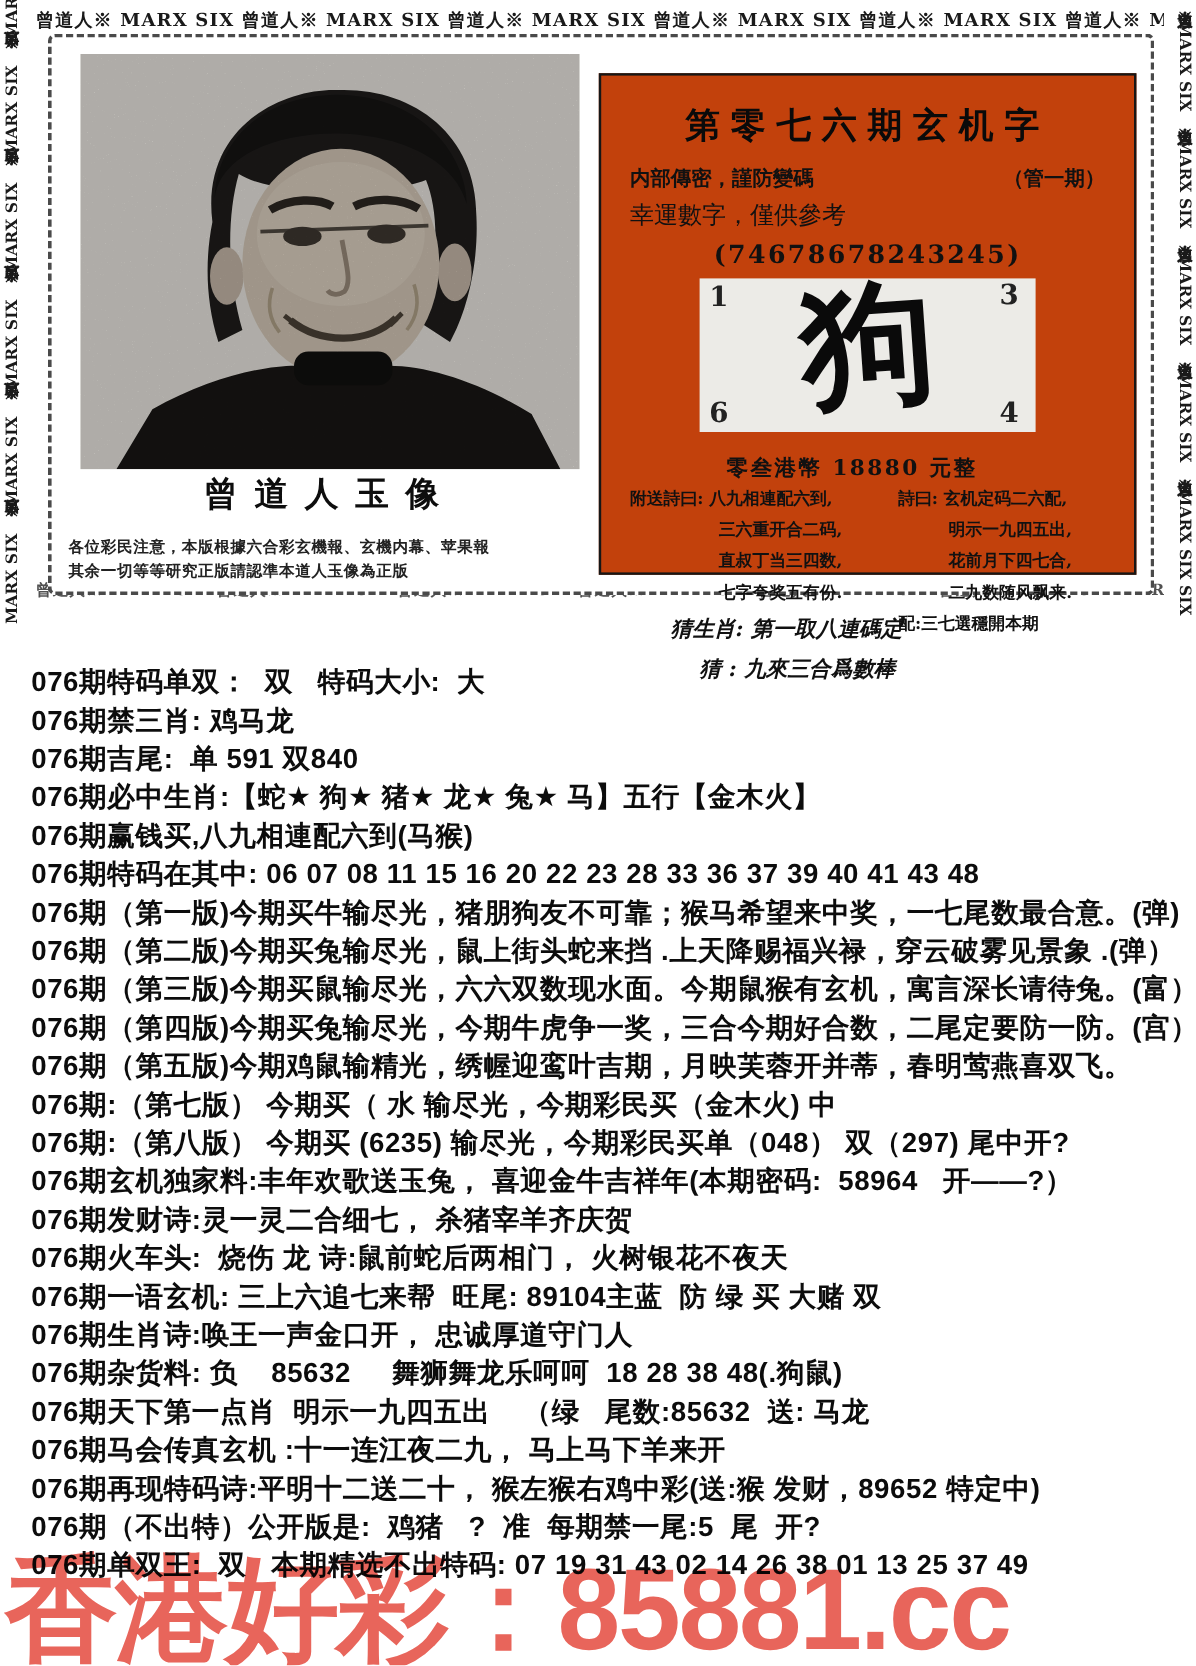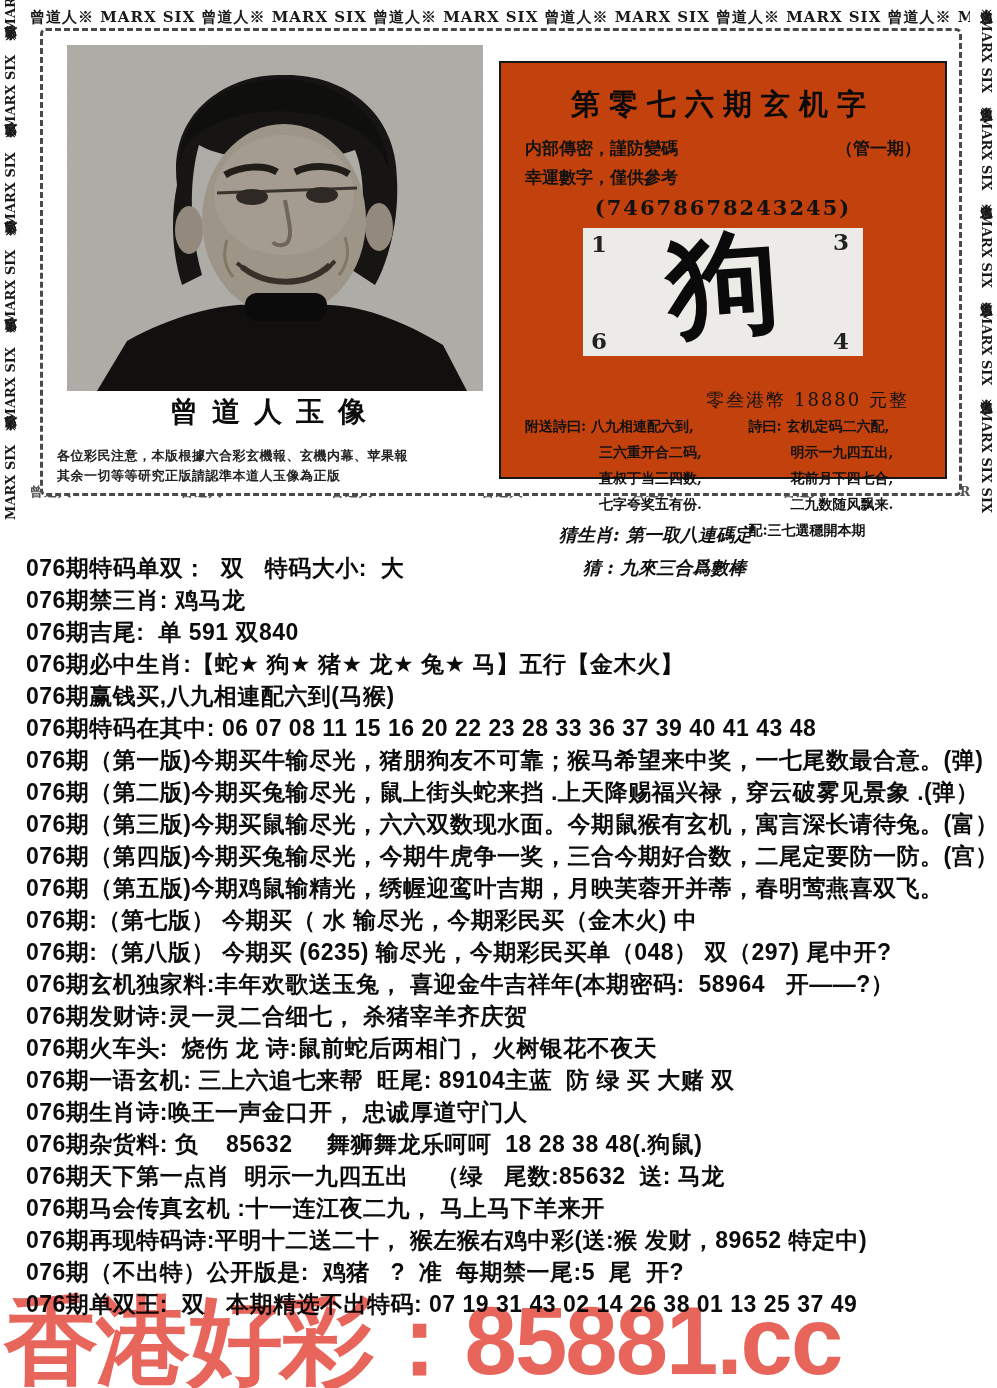--- a/index.html
+++ b/index.html
@@ -50,39 +50,39 @@
     font-family:"DejaVu Serif",serif;
   }
   .panel-title{
     margin-top:18px; text-align:center; font-size:29px; font-weight:bold;
     letter-spacing:9px; color:#0a0a0a; white-space:nowrap;
   }
   .panel-sub{
     display:flex; justify-content:space-between; padding:0 14px;
     font-size:17px; font-weight:bold; margin-top:12px; white-space:nowrap;
   }
-  .panel-sub2{padding:0 14px; font-size:17px; font-weight:bold; margin-top:6px;}
+  .panel-sub2{padding:0 14px; font-size:20px; font-weight:normal; margin-top:6px;}
   .lucky-number{
     text-align:center; font-size:21px; font-weight:bold; letter-spacing:2px; margin-top:6px;
   }
   .zodiac-box{
     position:relative; width:280px; height:128px; margin:8px auto 0 auto;
     background:#ecebe7;
   }
   .zodiac-char{
     position:absolute; left:0; right:0; top:-14px; text-align:center;
     font-size:112px; font-weight:bold; line-height:140px; color:#0a0a0a;
     transform:rotate(-4deg);
   }
   .corner-num{position:absolute; font-size:23px; font-weight:bold; color:#222;}
   .corner-tl{left:8px; top:2px;} .corner-tr{right:14px; top:0px;}
   .corner-bl{left:8px; bottom:2px;} .corner-br{right:14px; bottom:2px;}
   .price{
-    text-align:right; padding-right:26px; font-size:18px; font-weight:normal;
-    margin-top:32px; letter-spacing:2px; white-space:nowrap;
+    text-align:center; padding-right:26px; font-size:18px; font-weight:bold;
+    margin-top:18px; letter-spacing:2px; white-space:nowrap;
   }
   .poems{
     display:flex; margin-top:2px; font-size:14px; font-weight:bold; line-height:1.85;
   }
   .poem-left{width:56%; padding-left:14px; box-sizing:border-box;}
   .poem-right{width:44%;}
   .poem-line{white-space:nowrap;}
   .indent{padding-left:74px;}
   .indent-r{padding-left:42px;}
   .guess{white-space:nowrap; padding-left:34px; font-size:18px; font-weight:bold; line-height:1.85;font-style:italic;}

